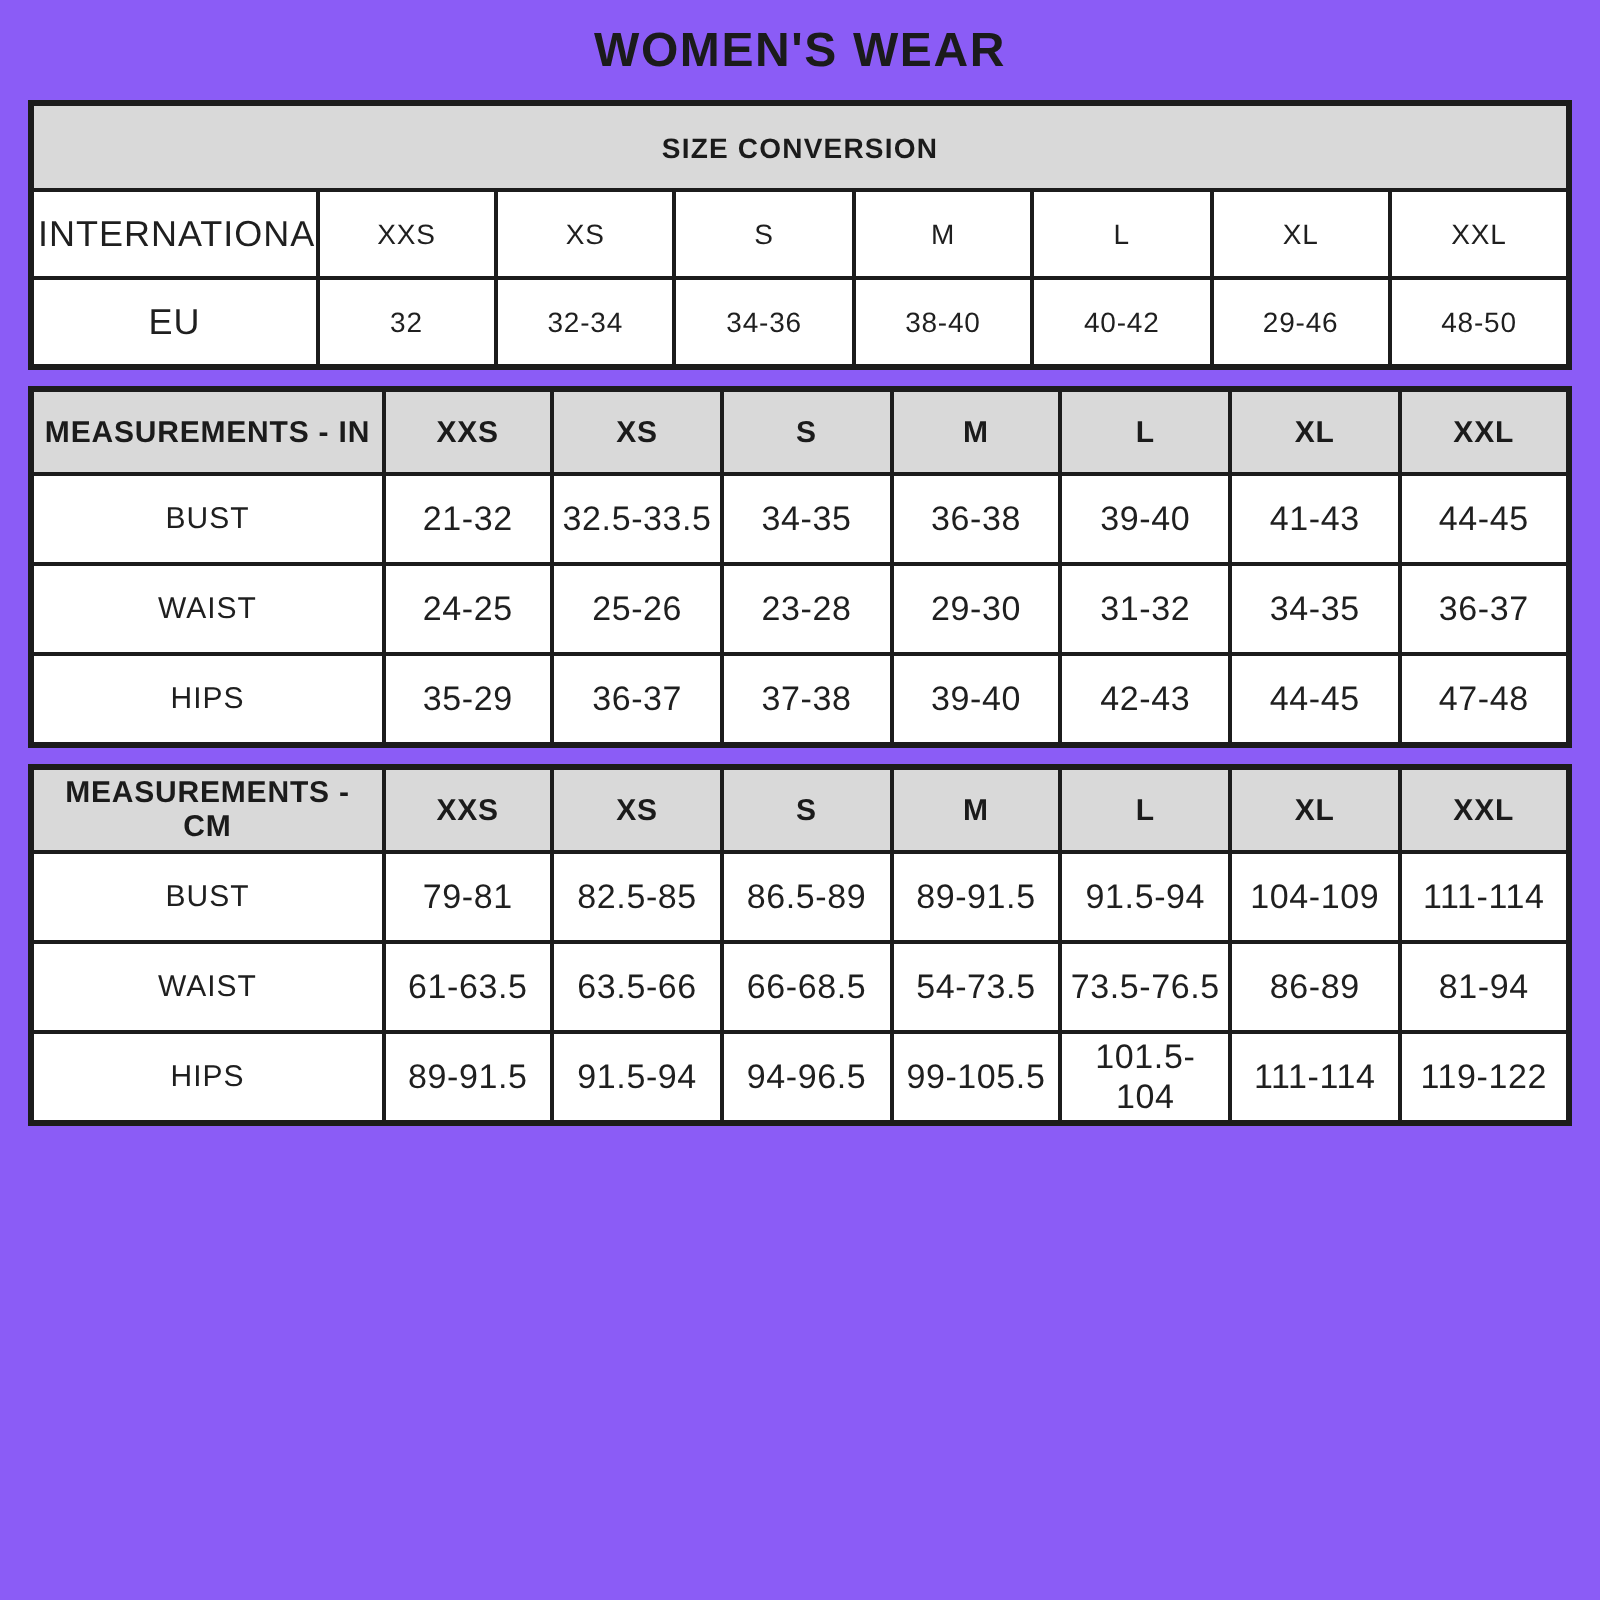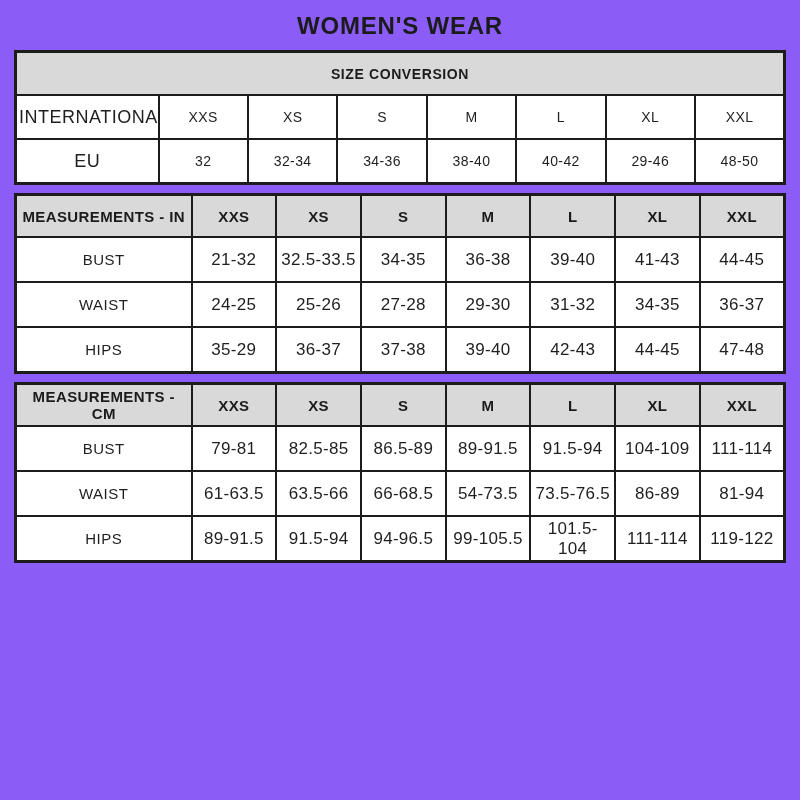--- a/index.html
+++ b/index.html
@@ -156,21 +156,21 @@
           <td>34-35</td>
           <td>36-38</td>
           <td>39-40</td>
           <td>41-43</td>
           <td>44-45</td>
         </tr>
         <tr>
           <td class="rowlabel">WAIST</td>
           <td>24-25</td>
           <td>25-26</td>
-          <td>27-28</td>
+          <td>23-28</td>
           <td>29-30</td>
           <td>31-32</td>
           <td>34-35</td>
           <td>36-37</td>
         </tr>
         <tr>
           <td class="rowlabel">HIPS</td>
           <td>35-29</td>
           <td>36-37</td>
           <td>37-38</td>

